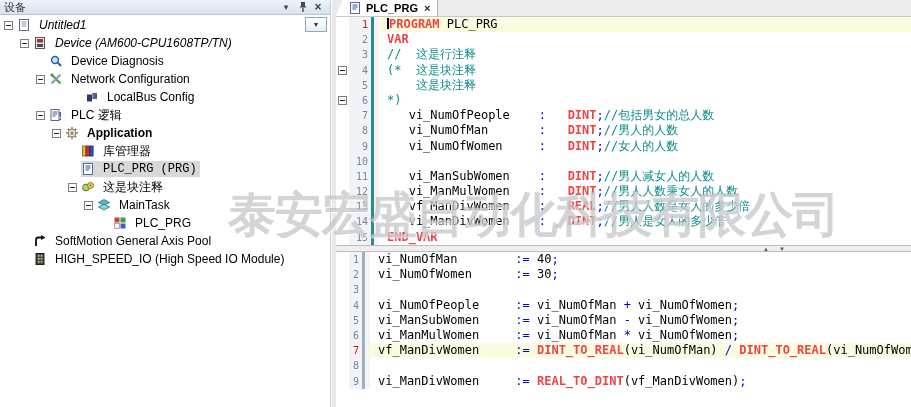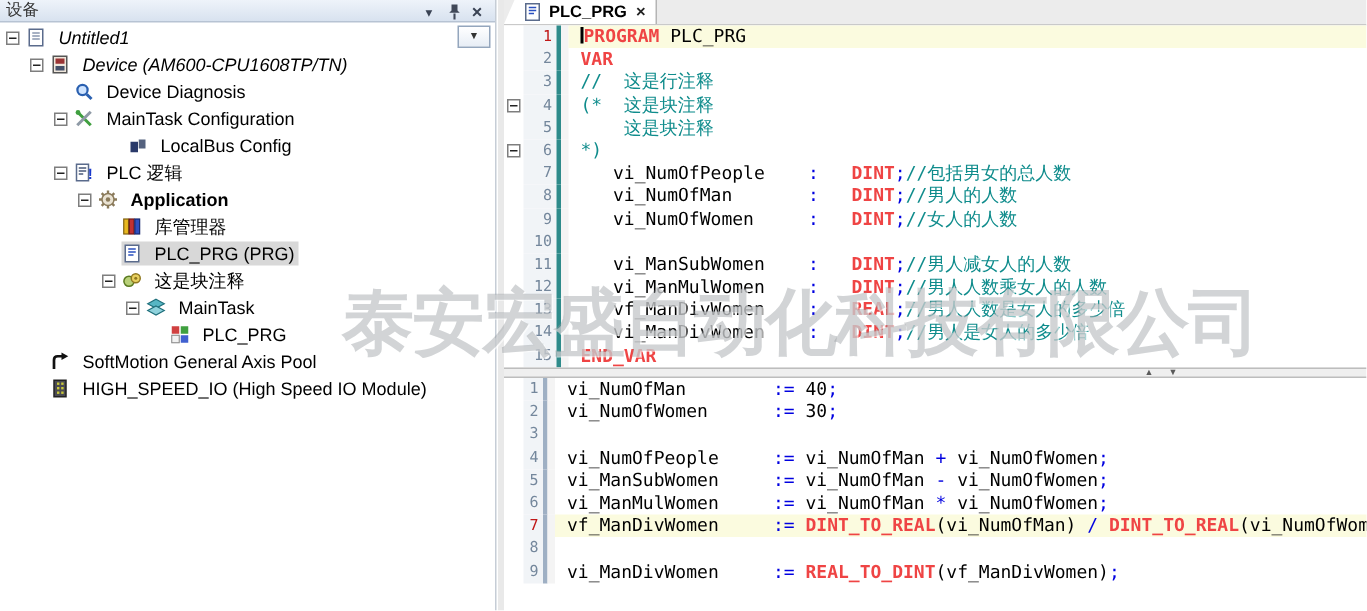--- a/index.html
+++ b/index.html
@@ -4,21 +4,21 @@
 <style>
   * { margin:0; padding:0; box-sizing:border-box; }
   html,body { width:911px; height:407px; overflow:hidden;
     font-family:"Liberation Sans", sans-serif; background:#fff; }
   .app { position:relative; width:911px; height:407px; background:#fff; }
 
   
   .left-panel { position:absolute; left:0; top:0; width:331px; height:407px;
     background:#fff; border-right:1px solid #c6cdd6; }
   .panel-header { height:15px; background:linear-gradient(#eef3fa,#d8e2ef);
-    border-bottom:1px solid #b7c3d3; display:flex; align-items:flex-end;
+    border-bottom:1px solid #b7c3d3; display:flex; align-items:flex-start;
     font-size:11px; color:#333; padding:0 4px; }
   .panel-title { flex:0 0 auto; }
   .panel-header .spacer { flex:1; }
   .hicon { width:16px; height:13px; display:inline-flex; align-items:center;
     justify-content:center; font-size:9px; color:#3a4354; cursor:default; }
   .hicon.close { font-size:12px; font-weight:bold; }
   .tree-dropdown { position:absolute; right:3px; top:17px; width:22px; height:15px;
     border:1px solid #94a6bd; background:linear-gradient(#ffffff,#e7edf5);
     display:flex; align-items:center; justify-content:center;
     font-size:7px; color:#333; }
@@ -151,21 +151,21 @@
         <div class="tree-row" style="padding-left: 36px;">
           <span class="exp"></span>
           <span class="selwrap">
             <span class="ticon">
               <svg viewBox="0 0 14 14">
                 <line x1="2.5" y1="2.5" x2="11.5" y2="11.5" stroke="#3f9f3f" stroke-width="2"></line>
                 <line x1="11.5" y1="2.5" x2="2.5" y2="11.5" stroke="#8f9aa6" stroke-width="2"></line>
                 <circle cx="3" cy="3" r="1.6" fill="#3f9f3f"></circle>
               </svg>
             </span>
-            <span class="tlabel">MainTask Configuration</span>
+            <span class="tlabel">Network Configuration</span>
           </span>
         </div>
         <div class="tree-row" style="padding-left: 72px;">
           <span class="exp-gap"></span>
           <span class="selwrap">
             <span class="ticon">
               <svg viewBox="0 0 14 14">
                 <rect x="2" y="4.5" width="5" height="7" fill="#2a3a6a"></rect>
                 <rect x="7.5" y="3" width="4.5" height="6" fill="#55627f"></rect>
               </svg>
@@ -214,21 +214,21 @@
             <span class="ticon">
               <svg viewBox="0 0 14 14">
                 <rect x="1.5" y="2" width="3.2" height="10" fill="#e8b820" stroke="#806010" stroke-width="0.8"></rect>
                 <rect x="5.2" y="2" width="3.2" height="10" fill="#c23232" stroke="#701818" stroke-width="0.8"></rect>
                 <rect x="8.9" y="2" width="3.2" height="10" fill="#3050c0" stroke="#182870" stroke-width="0.8"></rect>
               </svg>
             </span>
             <span class="tlabel">库管理器</span>
           </span>
         </div>
-        <div class="tree-row selected" style="padding-left: 68px;">
+        <div class="tree-row selected" style="padding-left: 68px; font-family: Liberation Mono, monospace;">
           <span class="exp-gap"></span>
           <span class="selwrap">
             <span class="ticon">
               <svg viewBox="0 0 14 14">
                 <rect x="2.5" y="1.5" width="9" height="11" fill="#fff" stroke="#5a6b8c"></rect>
                 <path d="M4.5 4h5M4.5 6h5M4.5 8h3.5" stroke="#2a50c0" stroke-width="1"></path>
               </svg>
             </span>
             <span class="tlabel">PLC_PRG (PRG)</span>
           </span>

